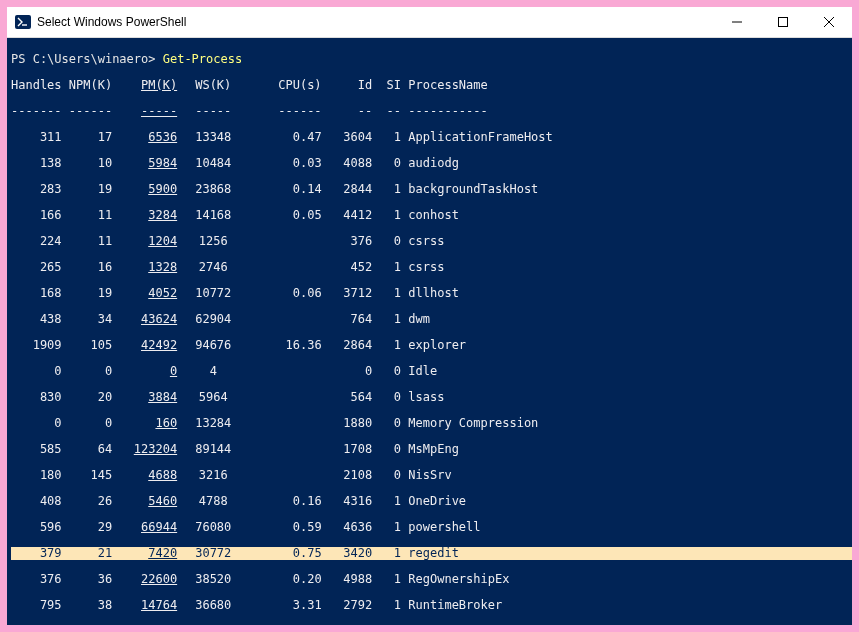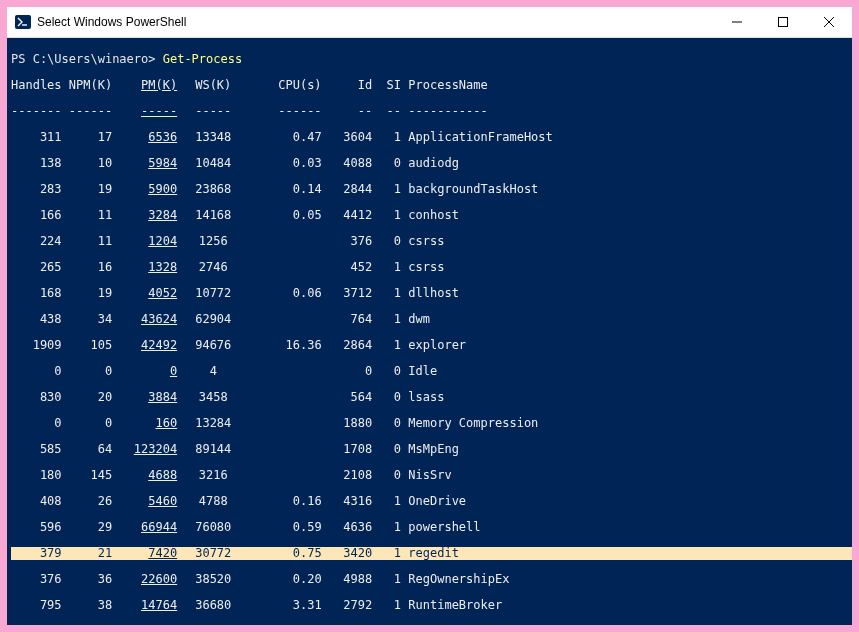--- a/index.html
+++ b/index.html
@@ -119,21 +119,21 @@
 <span class="data-row"><span class="c-h">311</span><span class="c-nk">17</span><span class="c-pk">6536</span><span class="c-wk">13348</span><span class="c-cp">0.47</span><span class="c-id">3604</span><span class="c-si">1</span><span class="c-pn">ApplicationFrameHost</span></span>
 <span class="data-row"><span class="c-h">138</span><span class="c-nk">10</span><span class="c-pk">5984</span><span class="c-wk">10484</span><span class="c-cp">0.03</span><span class="c-id">4088</span><span class="c-si">0</span><span class="c-pn">audiodg</span></span>
 <span class="data-row"><span class="c-h">283</span><span class="c-nk">19</span><span class="c-pk">5900</span><span class="c-wk">23868</span><span class="c-cp">0.14</span><span class="c-id">2844</span><span class="c-si">1</span><span class="c-pn">backgroundTaskHost</span></span>
 <span class="data-row"><span class="c-h">166</span><span class="c-nk">11</span><span class="c-pk">3284</span><span class="c-wk">14168</span><span class="c-cp">0.05</span><span class="c-id">4412</span><span class="c-si">1</span><span class="c-pn">conhost</span></span>
 <span class="data-row"><span class="c-h">224</span><span class="c-nk">11</span><span class="c-pk">1204</span><span class="c-wk">1256</span><span class="c-cp"></span><span class="c-id">376</span><span class="c-si">0</span><span class="c-pn">csrss</span></span>
 <span class="data-row"><span class="c-h">265</span><span class="c-nk">16</span><span class="c-pk">1328</span><span class="c-wk">2746</span><span class="c-cp"></span><span class="c-id">452</span><span class="c-si">1</span><span class="c-pn">csrss</span></span>
 <span class="data-row"><span class="c-h">168</span><span class="c-nk">19</span><span class="c-pk">4052</span><span class="c-wk">10772</span><span class="c-cp">0.06</span><span class="c-id">3712</span><span class="c-si">1</span><span class="c-pn">dllhost</span></span>
 <span class="data-row"><span class="c-h">438</span><span class="c-nk">34</span><span class="c-pk">43624</span><span class="c-wk">62904</span><span class="c-cp"></span><span class="c-id">764</span><span class="c-si">1</span><span class="c-pn">dwm</span></span>
 <span class="data-row"><span class="c-h">1909</span><span class="c-nk">105</span><span class="c-pk">42492</span><span class="c-wk">94676</span><span class="c-cp">16.36</span><span class="c-id">2864</span><span class="c-si">1</span><span class="c-pn">explorer</span></span>
 <span class="data-row"><span class="c-h">0</span><span class="c-nk">0</span><span class="c-pk">0</span><span class="c-wk">4</span><span class="c-cp"></span><span class="c-id">0</span><span class="c-si">0</span><span class="c-pn">Idle</span></span>
-<span class="data-row"><span class="c-h">830</span><span class="c-nk">20</span><span class="c-pk">3884</span><span class="c-wk">3458</span><span class="c-cp"></span><span class="c-id">564</span><span class="c-si">0</span><span class="c-pn">lsass</span></span>
+<span class="data-row"><span class="c-h">830</span><span class="c-nk">20</span><span class="c-pk">3884</span><span class="c-wk">5964</span><span class="c-cp"></span><span class="c-id">564</span><span class="c-si">0</span><span class="c-pn">lsass</span></span>
 <span class="data-row"><span class="c-h">0</span><span class="c-nk">0</span><span class="c-pk">160</span><span class="c-wk">13284</span><span class="c-cp"></span><span class="c-id">1880</span><span class="c-si">0</span><span class="c-pn">Memory Compression</span></span>
 <span class="data-row"><span class="c-h">585</span><span class="c-nk">64</span><span class="c-pk">123204</span><span class="c-wk">89144</span><span class="c-cp"></span><span class="c-id">1708</span><span class="c-si">0</span><span class="c-pn">MsMpEng</span></span>
 <span class="data-row"><span class="c-h">180</span><span class="c-nk">145</span><span class="c-pk">4688</span><span class="c-wk">3216</span><span class="c-cp"></span><span class="c-id">2108</span><span class="c-si">0</span><span class="c-pn">NisSrv</span></span>
 <span class="data-row"><span class="c-h">408</span><span class="c-nk">26</span><span class="c-pk">5460</span><span class="c-wk">4788</span><span class="c-cp">0.16</span><span class="c-id">4316</span><span class="c-si">1</span><span class="c-pn">OneDrive</span></span>
 <span class="data-row"><span class="c-h">596</span><span class="c-nk">29</span><span class="c-pk">66944</span><span class="c-wk">76080</span><span class="c-cp">0.59</span><span class="c-id">4636</span><span class="c-si">1</span><span class="c-pn">powershell</span></span>
 <span class="data-row hl"><span class="c-h">379</span><span class="c-nk">21</span><span class="c-pk">7420</span><span class="c-wk">30772</span><span class="c-cp">0.75</span><span class="c-id">3420</span><span class="c-si">1</span><span class="c-pn">regedit</span></span>
 <span class="data-row"><span class="c-h">376</span><span class="c-nk">36</span><span class="c-pk">22600</span><span class="c-wk">38520</span><span class="c-cp">0.20</span><span class="c-id">4988</span><span class="c-si">1</span><span class="c-pn">RegOwnershipEx</span></span>
 <span class="data-row"><span class="c-h">795</span><span class="c-nk">38</span><span class="c-pk">14764</span><span class="c-wk">36680</span><span class="c-cp">3.31</span><span class="c-id">2792</span><span class="c-si">1</span><span class="c-pn">RuntimeBroker</span></span>
 
 

